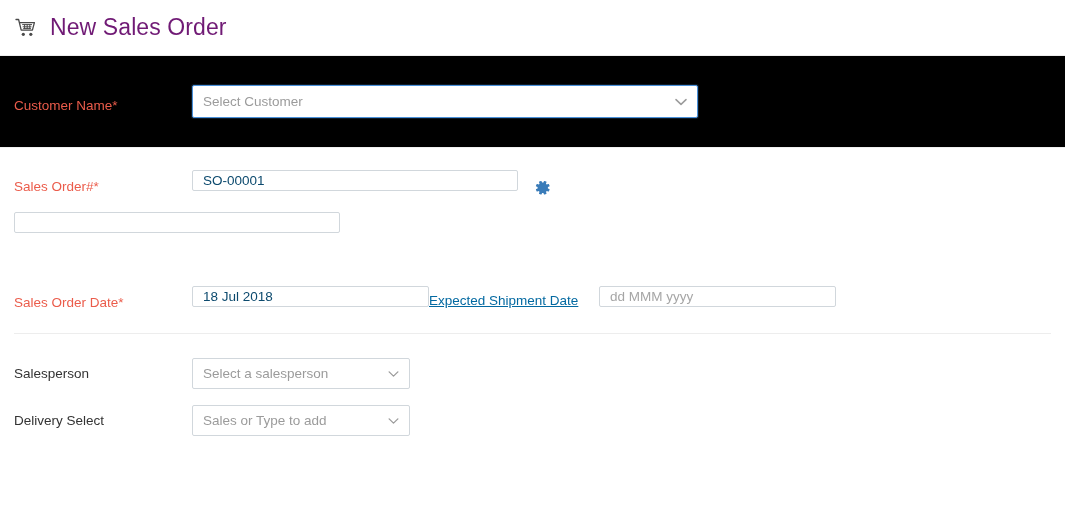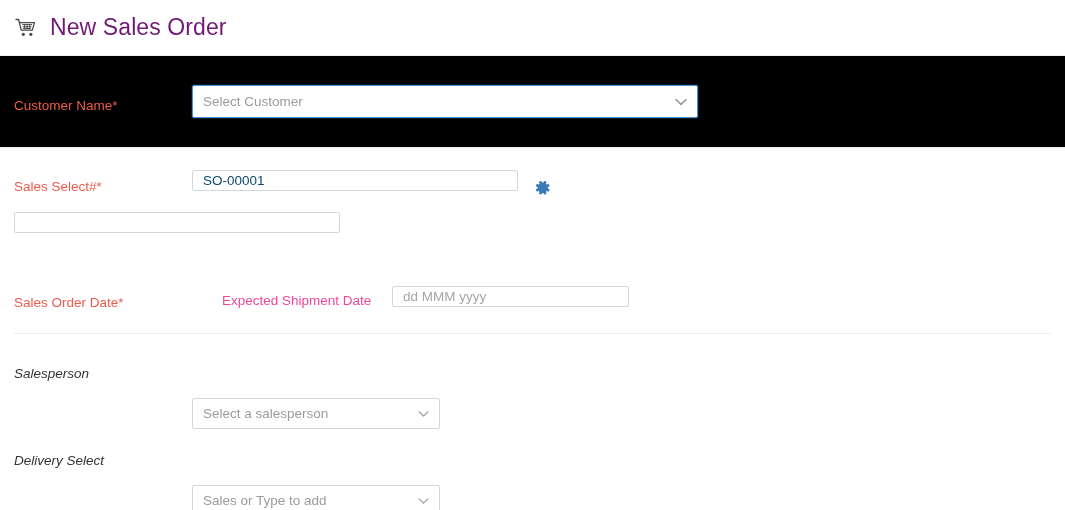--- a/index.html
+++ b/index.html
@@ -68,21 +68,20 @@
     font-size: 13.5px;
     line-height: 17px;
     color: #333333;
     padding-top: 8px;
   }
   .label.required {
     color: #eb5c4b;
   }
   .label.inline-pad {
     padding-top: 7px;
-    font-style: italic;
   }
 
   
   .text-input {
     height: 21px;
     border: 1px solid #d1d7dc;
     border-radius: 2px;
     background: #ffffff;
     font-family: "Liberation Sans", sans-serif;
     font-size: 13.5px;
@@ -109,21 +108,21 @@
   }
   .select-box .placeholder {
     color: #9b9b9b;
   }
   .select-box.focused {
     border: 1px solid #4a90d9;
     box-shadow: 0 0 0 1px rgba(74,144,217,0.18);
     height: 33px;
   }
   .select-w-506 { width: 506px; }
-  .select-w-238 { width: 248px; margin-top: 40px; }
+  .select-w-238 { width: 218px; }
   .chevron {
     position: absolute;
     right: 10px;
     top: 50%;
     transform: translateY(-50%);
     display: flex;
     align-items: center;
     color: #9b9b9b;
   }
 
@@ -140,25 +139,25 @@
     color: #3a7cb9;
     background: none;
     border: none;
     padding: 0;
   }
 
   
   .ship-label {
     width: 170px;
     flex: 0 0 170px;
-    margin-left: 30px;
     font-size: 13.5px;
     line-height: 20px;
-    color: #ec4899;
+    color: #0369a1;
     padding-top: 5px;
+    text-decoration: underline;
   }
 
   .divider {
     height: 1px;
     background: #ededed;
     margin: 22px 14px 0 14px;
   }
   .lower-section { padding-top: 24px; }
   .lower-row { margin-bottom: 16px; }
 </style>
@@ -186,36 +185,37 @@
       <svg width="12" height="8" viewBox="0 0 12 8" fill="none" stroke="currentColor" stroke-width="1.5">
         <path d="M1 1.6 L6 6.4 L11 1.6" stroke-linecap="round" stroke-linejoin="round"></path>
       </svg>
     </span>
   </div>
 </div>
 
 <div class="form-body">
 
   <div class="form-row">
-    <div class="label required">Sales Select#*</div>
+    <div class="label required">Sales Order#*</div>
     <input class="text-input w-326" type="text" value="SO-00001" style="">
     <button class="gear-btn">
       <svg width="17" height="17" viewBox="0 0 17 17" fill="currentColor">
         <path d="M8.5 5.45a3.05 3.05 0 1 0 0 6.1 3.05 3.05 0 0 0 0-6.1zm0 4.55a1.5 1.5 0 1 1 0-3 1.5 1.5 0 0 1 0 3z"></path>
         <path d="M15.2 9.9l-1.3-.5a5.6 5.6 0 0 0 0-1.3l1.3-.5a.6.6 0 0 0 .35-.8l-.6-1.45a.6.6 0 0 0-.8-.32l-1.3.55a5.5 5.5 0 0 0-.92-.92l.55-1.3a.6.6 0 0 0-.32-.8L10.7 1.95a.6.6 0 0 0-.8.35l-.5 1.3a5.6 5.6 0 0 0-1.3 0l-.5-1.3a.6.6 0 0 0-.8-.35L5.35 2.55a.6.6 0 0 0-.32.8l.55 1.3c-.34.27-.65.58-.92.92l-1.3-.55a.6.6 0 0 0-.8.32L1.96 6.8a.6.6 0 0 0 .35.8l1.3.5a5.6 5.6 0 0 0 0 1.3l-1.3.5a.6.6 0 0 0-.35.8l.6 1.45a.6.6 0 0 0 .8.32l1.3-.55c.27.34.58.65.92.92l-.55 1.3a.6.6 0 0 0 .32.8l1.45.6a.6.6 0 0 0 .8-.35l.5-1.3a5.6 5.6 0 0 0 1.3 0l.5 1.3a.6.6 0 0 0 .8.35l1.45-.6a.6.6 0 0 0 .32-.8l-.55-1.3c.34-.27.65-.58.92-.92l1.3.55a.6.6 0 0 0 .8-.32l.6-1.45a.6.6 0 0 0-.35-.8z"></path>
       </svg>
     </button>
   </div>
 
   <div class="form-row">
     <input class="text-input w-326" type="text" value="" style="">
   </div>
 
   <div class="form-row" style="margin-top:53px;">
     <div class="label required">Sales Order Date*</div>
+    <input class="text-input w-237" type="text" value="18 Jul 2018" style="">
     <div class="ship-label">Expected Shipment Date</div>
     <input class="text-input w-237" type="text" placeholder="dd MMM yyyy" style="">
   </div>
 
   <div class="divider"></div>
 
   <div class="lower-section">
 
     <div class="form-row lower-row">
       <div class="label inline-pad">Salesperson</div>

